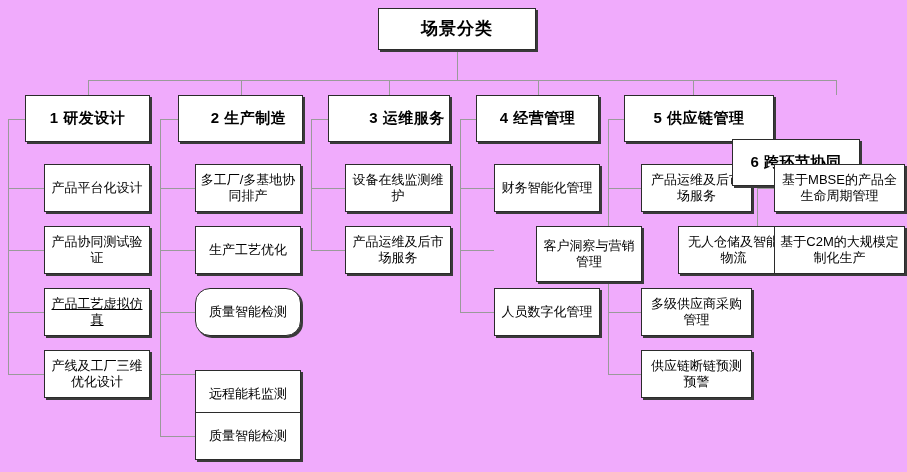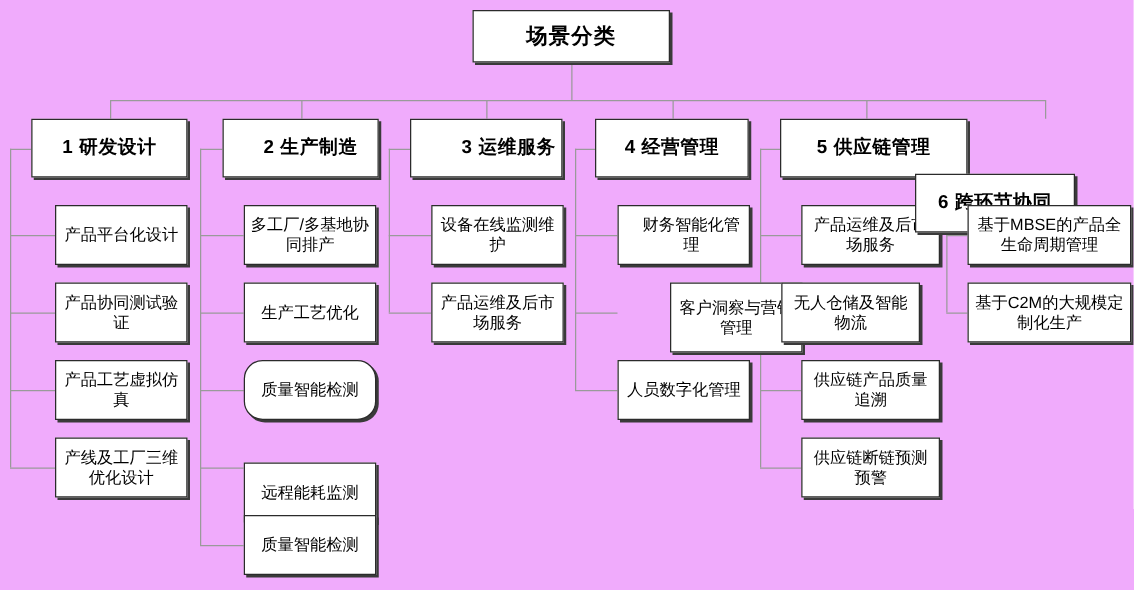--- a/index.html
+++ b/index.html
@@ -119,21 +119,21 @@
   <div id="node-layer">
       <div class="node cat" style="left: 25px; top: 95px; width: 125px; height: 47px;">
         <span class="node-label">1 研发设计</span>
       </div>
       <div class="node leaf" style="left: 44px; top: 164px; width: 106px; height: 48px;">
         <span class="node-label">产品平台化设计</span>
       </div>
       <div class="node leaf" style="left: 44px; top: 226px; width: 106px; height: 48px;">
         <span class="node-label">产品协同测试验证</span>
       </div>
-      <div class="node leaf" style="left: 44px; top: 288px; width: 106px; height: 48px;">
+      <div class="node leaf" style="left: 44px; top: 288px; width: 106px; height: 48px; text-decoration: underline;">
         <span class="node-label">产品工艺虚拟仿真</span>
       </div>
       <div class="node leaf" style="left: 44px; top: 350px; width: 106px; height: 48px;">
         <span class="node-label">产线及工厂三维优化设计</span>
       </div>
       <div class="node cat" style="left: 178px; top: 95px; width: 125px; height: 47px; padding-left: 16px;">
         <span class="node-label">2 生产制造</span>
       </div>
       <div class="node leaf" style="left: 195px; top: 164px; width: 106px; height: 48px;">
         <span class="node-label">多工厂/多基地协同排产</span>
@@ -155,40 +155,40 @@
       </div>
       <div class="node leaf" style="left: 345px; top: 164px; width: 106px; height: 48px;">
         <span class="node-label">设备在线监测维护</span>
       </div>
       <div class="node leaf" style="left: 345px; top: 226px; width: 106px; height: 48px;">
         <span class="node-label">产品运维及后市场服务</span>
       </div>
       <div class="node cat" style="left: 476px; top: 95px; width: 123px; height: 47px;">
         <span class="node-label">4 经营管理</span>
       </div>
-      <div class="node leaf" style="left: 494px; top: 164px; width: 106px; height: 48px; padding-left: 12px;">
+      <div class="node leaf" style="left: 494px; top: 164px; width: 106px; height: 48px;">
         <span class="node-label">财务智能化管理</span>
       </div>
       <div class="node leaf" style="left: 494px; top: 226px; width: 106px; height: 56px; margin-left: 42px;">
         <span class="node-label">客户洞察与营销管理</span>
       </div>
       <div class="node leaf" style="left: 494px; top: 288px; width: 106px; height: 48px;">
         <span class="node-label">人员数字化管理</span>
       </div>
       <div class="node cat" style="left: 624px; top: 95px; width: 150px; height: 47px;">
         <span class="node-label">5 供应链管理</span>
       </div>
       <div class="node leaf" style="left: 641px; top: 164px; width: 111px; height: 48px;">
         <span class="node-label">产品运维及后市场服务</span>
       </div>
-      <div class="node leaf" style="left: 625px; top: 226px; width: 111px; height: 48px;">
+      <div class="node leaf" style="left: 678px; top: 226px; width: 111px; height: 48px;">
         <span class="node-label">无人仓储及智能物流</span>
       </div>
       <div class="node leaf" style="left: 641px; top: 288px; width: 111px; height: 48px;">
-        <span class="node-label">供应链产品质量追溯</span>
+        <span class="node-label">多级供应商采购管理</span>
       </div>
       <div class="node leaf" style="left: 641px; top: 350px; width: 111px; height: 48px;">
         <span class="node-label">供应链断链预测预警</span>
       </div>
       <div class="node cat" style="left: 732px; top: 95px; width: 128px; height: 47px; margin-top: 44px;">
         <span class="node-label">6 跨环节协同</span>
       </div>
       <div class="node leaf" style="left: 774px; top: 164px; width: 131px; height: 48px;">
         <span class="node-label">基于MBSE的产品全生命周期管理</span>
       </div>

